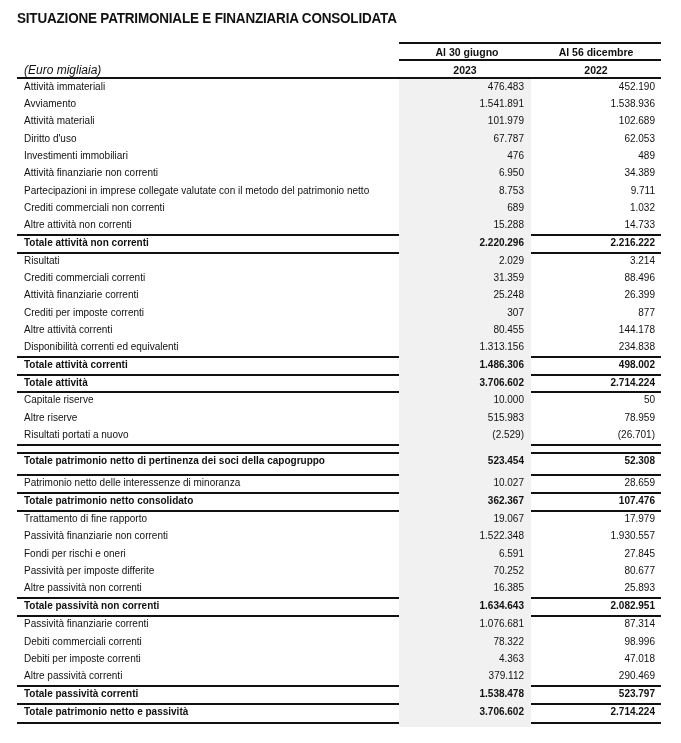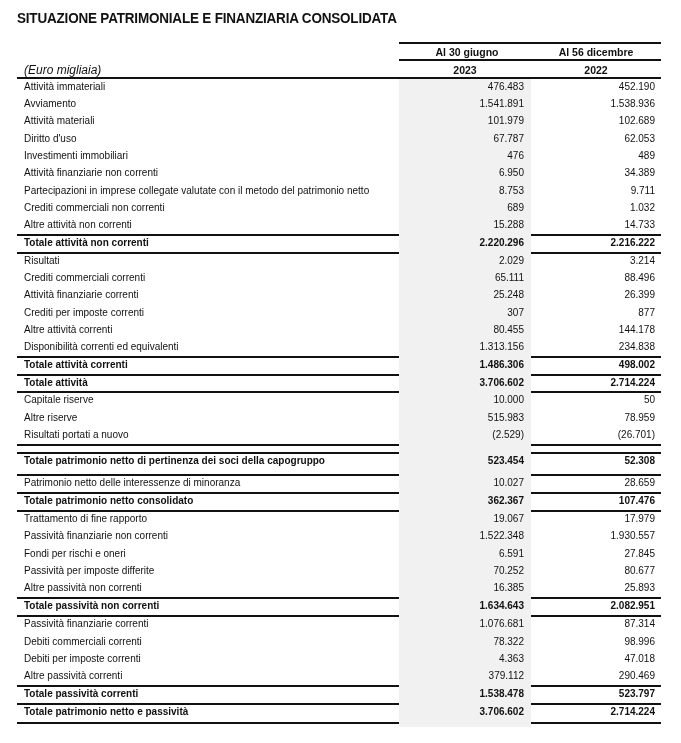--- a/index.html
+++ b/index.html
@@ -87,21 +87,21 @@
       <span class="v2">2.216.222</span>
     </div>
     <div class="hline" style="left: 17px; width: 644px; top: 252px;"></div>
     <div class="row" style="top: 255px;">
       <span class="lbl">Risultati</span>
       <span class="v1">2.029</span>
       <span class="v2">3.214</span>
     </div>
     <div class="row" style="top: 272px;">
       <span class="lbl">Crediti commerciali correnti</span>
-      <span class="v1">65.111</span>
+      <span class="v1">31.359</span>
       <span class="v2">88.496</span>
     </div>
     <div class="row" style="top: 289px;">
       <span class="lbl">Attività finanziarie correnti</span>
       <span class="v1">25.248</span>
       <span class="v2">26.399</span>
     </div>
     <div class="row" style="top: 307px;">
       <span class="lbl">Crediti per imposte correnti</span>
       <span class="v1">307</span>

